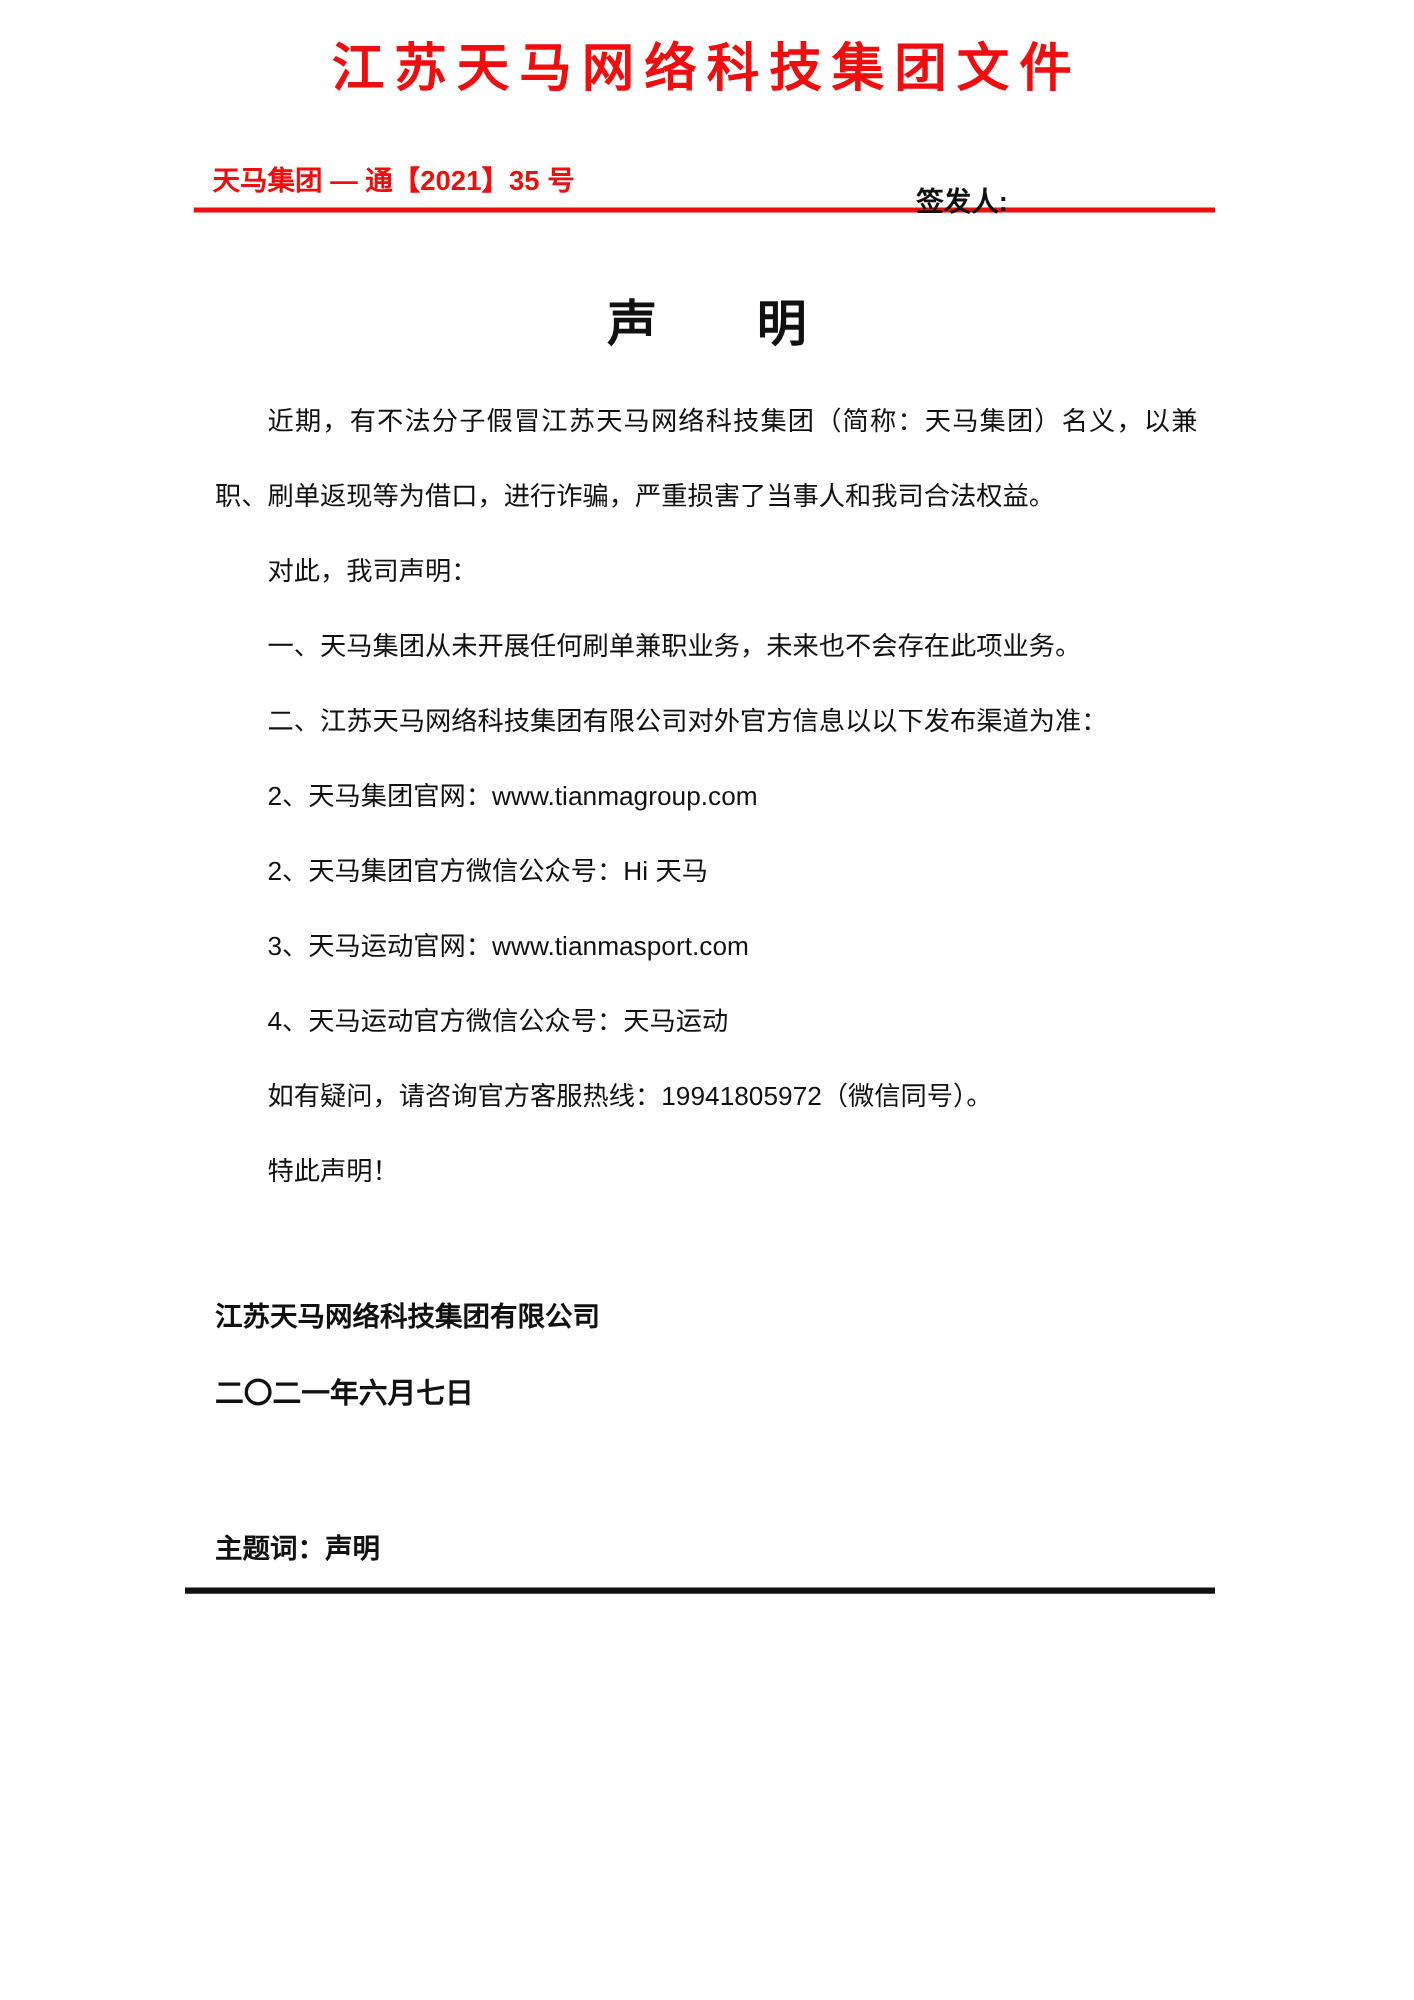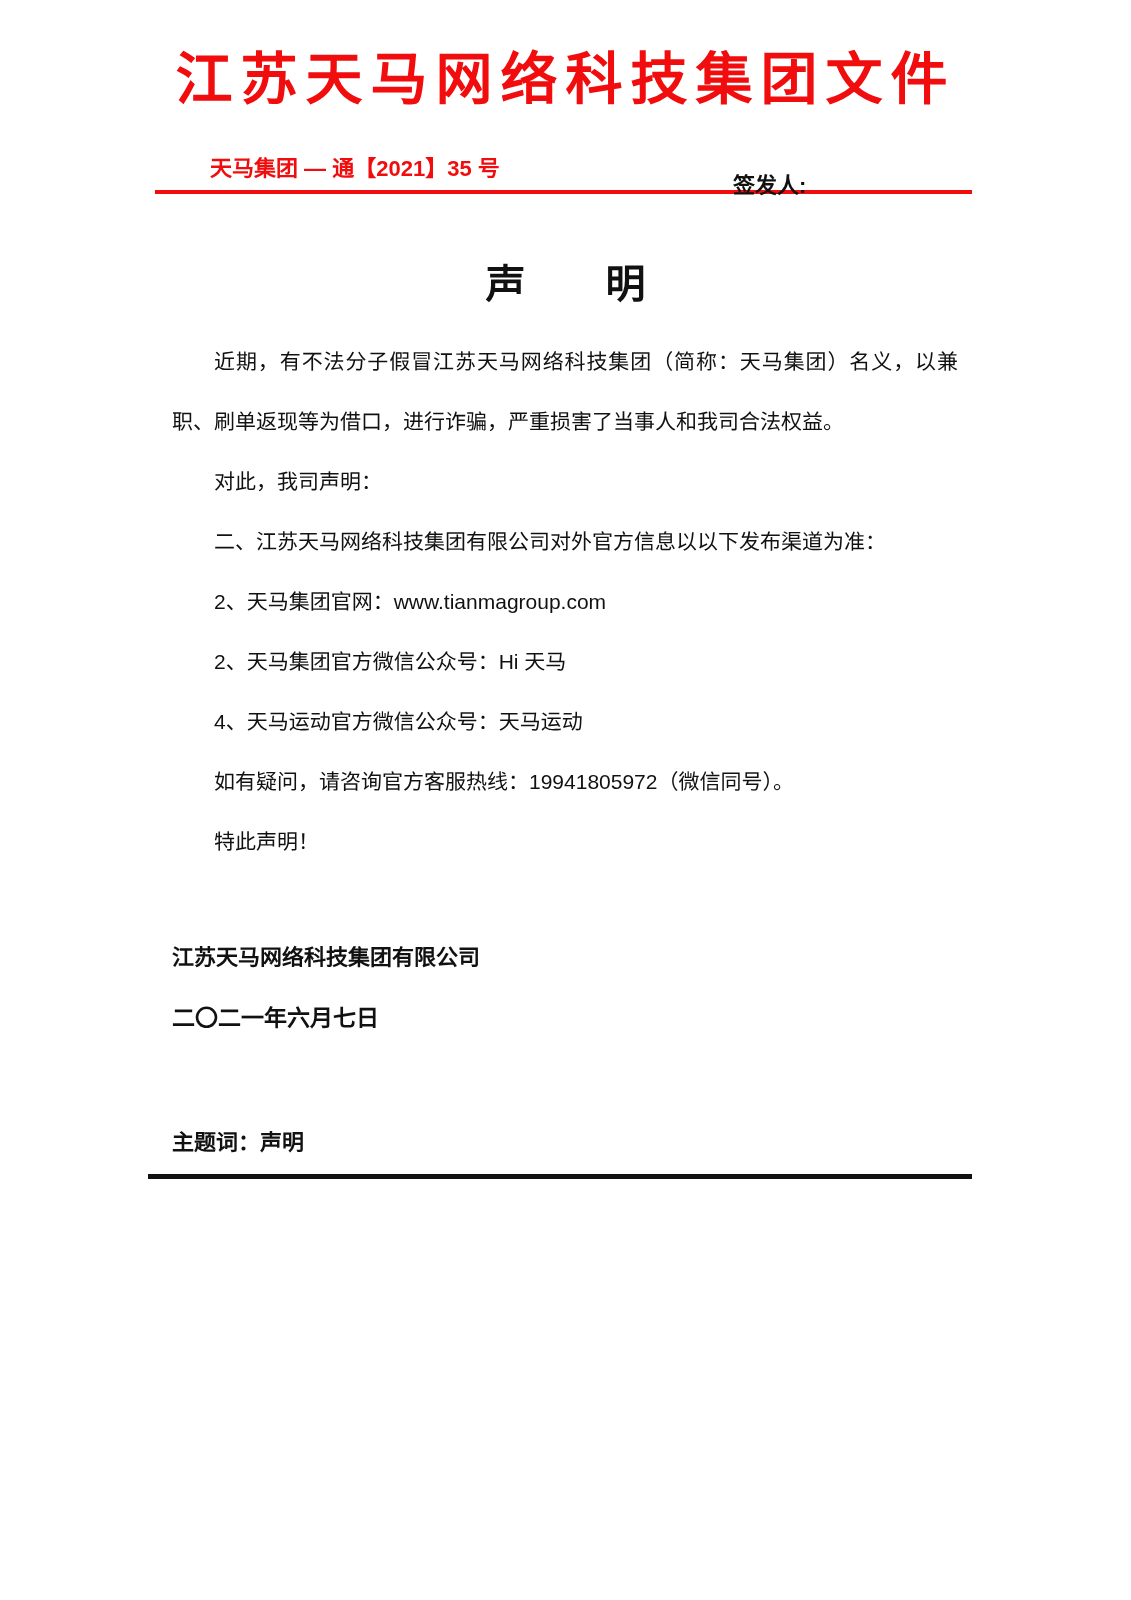--- a/index.html
+++ b/index.html
@@ -7,43 +7,42 @@
     position: relative;
     width: 1131px;
     height: 1600px;
     background: #ffffff;
     font-family: "Liberation Sans", "DejaVu Sans", sans-serif;
     color: #111111;
     overflow: hidden;
   }
   .doc-title {
     margin: 0;
-    padding-top: 44px;
-    font-size: 57px;
+    padding-top: 20px;
+    font-size: 42px;
     line-height: 70px;
     font-weight: 800;
     color: #f10d0d;
     text-align: center;
     letter-spacing: 8px;
     white-space: nowrap;
   }
   .doc-number-row {
     position: relative;
     margin-top: 36px;
     height: 30px;
     font-size: 22px;
     font-weight: 700;
   }
   .doc-number {
     position: absolute;
     left: 170px;
     top: 0;
     color: #f10d0d;
     white-space: pre;
-    margin-left: 40px;
   }
   .issuer-label {
     position: absolute;
     left: 733px;
     top: 17px;
     color: #111111;
   }
   .red-rule {
     margin: 10px 0 0 155px;
     width: 817px;
@@ -103,23 +102,25 @@
     <span class="issuer-label">签发人:</span>
   </div>
 
   <div class="red-rule"></div>
 
   <h2 class="statement-title">声　　明</h2>
 
   <div class="body-block">
     <p class="para">近期，有不法分子假冒江苏天马网络科技集团（简称：天马集团）名义，以兼职、刷单返现等为借口，进行诈骗，严重损害了当事人和我司合法权益。</p>
     <p class="para">对此，我司声明：</p>
+    <p class="para">一、天马集团从未开展任何刷单兼职业务，未来也不会存在此项业务。</p>
     <p class="para">二、江苏天马网络科技集团有限公司对外官方信息以以下发布渠道为准：</p>
     <p class="para">2、天马集团官网：www.tianmagroup.com</p>
     <p class="para">2、天马集团官方微信公众号：Hi 天马</p>
+    <p class="para">3、天马运动官网：www.tianmasport.com</p>
     <p class="para">4、天马运动官方微信公众号：天马运动</p>
     <p class="para">如有疑问，请咨询官方客服热线：19941805972（微信同号）。</p>
     <p class="para">特此声明！</p>
   </div>
 
   <div class="signature-block">
     <div class="signature-company">江苏天马网络科技集团有限公司</div>
     <div class="signature-date">二〇二一年六月七日</div>
   </div>
 

